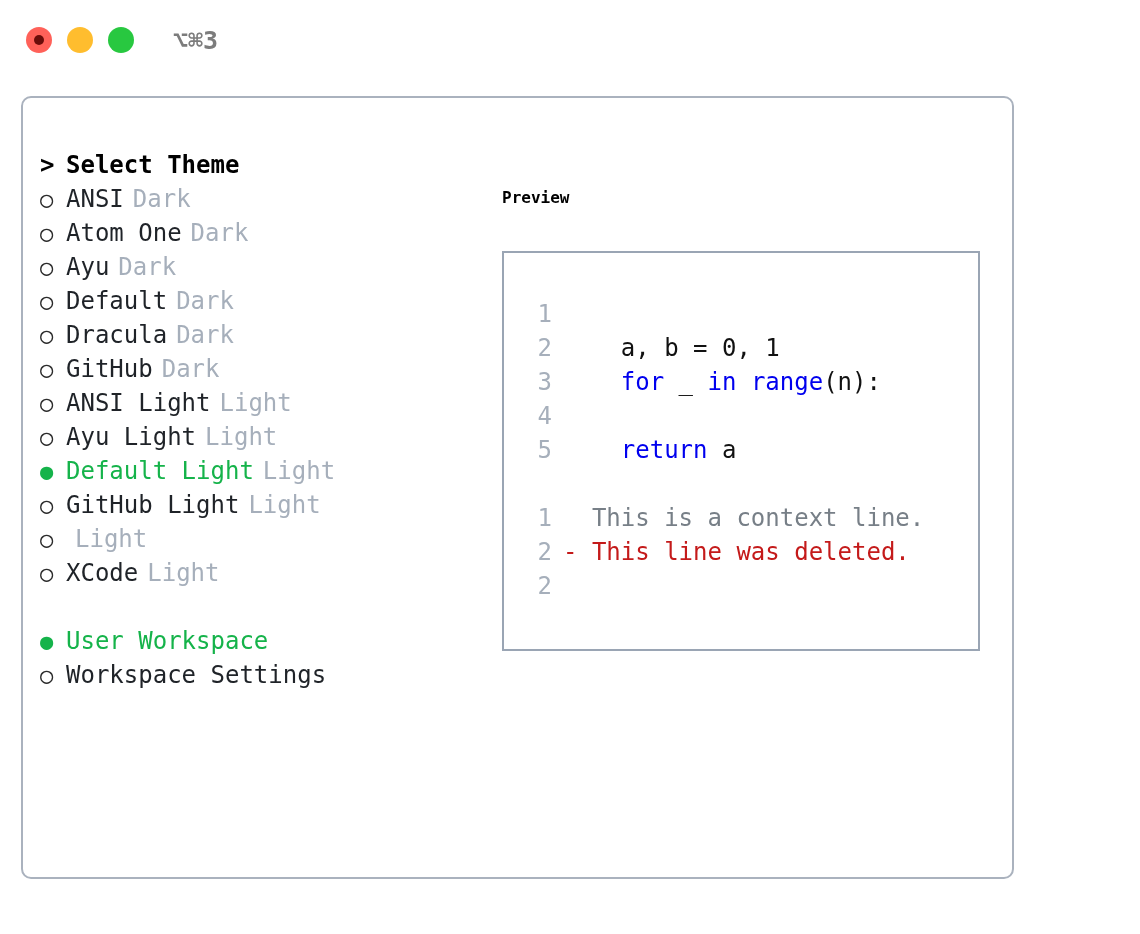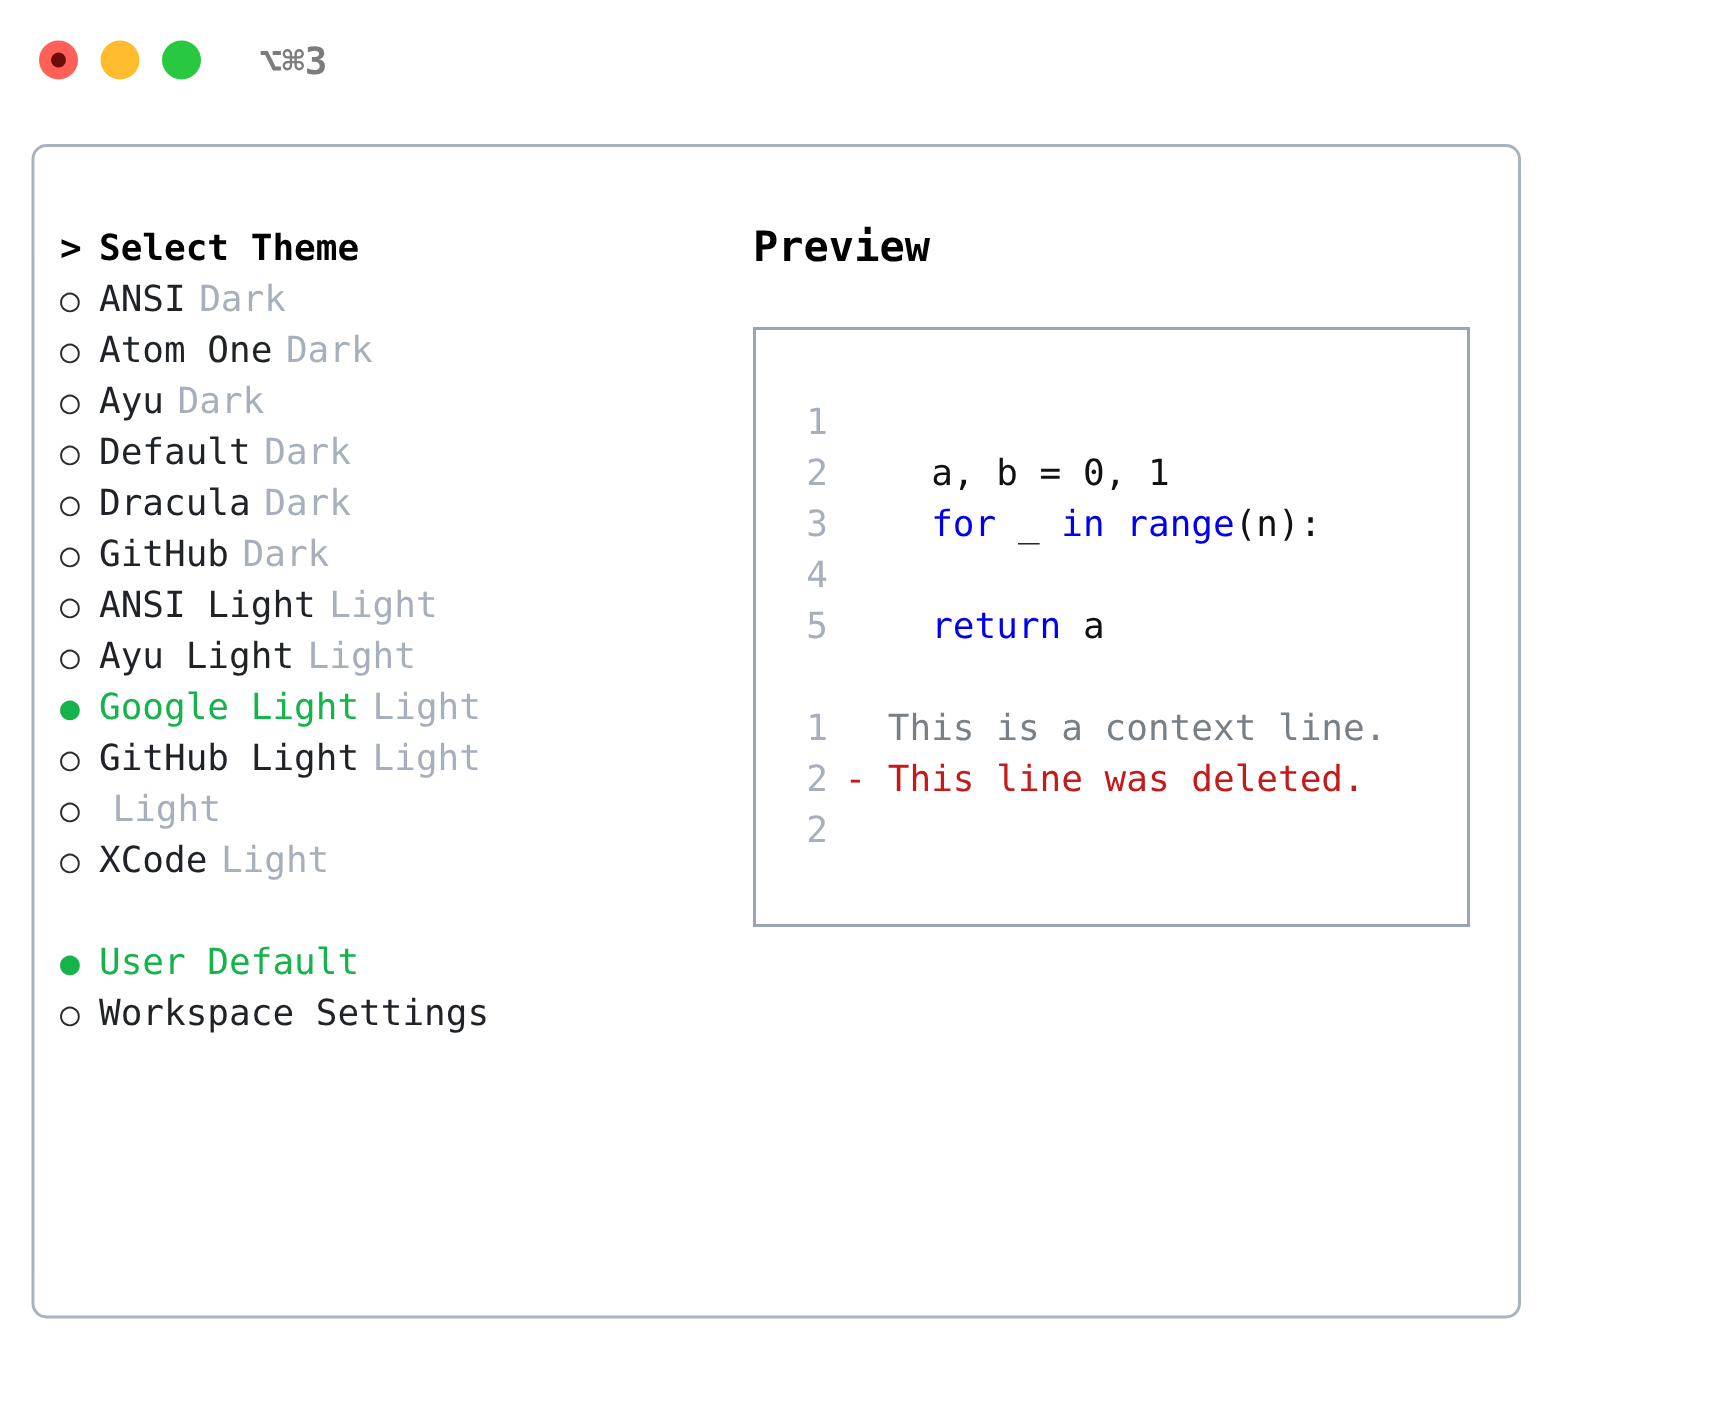--- a/index.html
+++ b/index.html
@@ -125,24 +125,25 @@
   }
 
   
   #right-col {
     position: absolute;
     left: 479px;
     top: 50px;
     width: 490px;
   }
   #preview-title {
-    font-size: 28px;
+    font-size: 16px;
     font-weight: bold;
     color: #000000;
     line-height: 34px;
+    margin-top: 33px;
   }
   #preview-box {
     margin-top: 36px;
     width: 478px;
     height: 400px;
     border: 2px solid #9aa5b4;
     box-sizing: border-box;
     background: #ffffff;
     padding: 44px 0 0 18px;
   }
@@ -191,31 +192,31 @@
 
       <div id="theme-list">
           <div class="row"><span class="marker">○</span><span class="label">ANSI</span><span class="tag">Dark</span></div>
           <div class="row"><span class="marker">○</span><span class="label">Atom One</span><span class="tag">Dark</span></div>
           <div class="row"><span class="marker">○</span><span class="label">Ayu</span><span class="tag">Dark</span></div>
           <div class="row"><span class="marker">○</span><span class="label">Default</span><span class="tag">Dark</span></div>
           <div class="row"><span class="marker">○</span><span class="label">Dracula</span><span class="tag">Dark</span></div>
           <div class="row"><span class="marker">○</span><span class="label">GitHub</span><span class="tag">Dark</span></div>
           <div class="row"><span class="marker">○</span><span class="label">ANSI Light</span><span class="tag">Light</span></div>
           <div class="row"><span class="marker">○</span><span class="label">Ayu Light</span><span class="tag">Light</span></div>
-          <div class="row"><span class="marker sel">●</span><span class="label green">Google Light</span><span class="tag">Light</span></div>
+          <div class="row"><span class="marker sel">●</span><span class="label green">Default Light</span><span class="tag">Light</span></div>
           <div class="row"><span class="marker">○</span><span class="label">GitHub Light</span><span class="tag">Light</span></div>
           <div class="row"><span class="marker">○</span><span class="tag">Light</span></div>
           <div class="row"><span class="marker">○</span><span class="label">XCode</span><span class="tag">Light</span></div>
         </div>
 
       <div class="spacer-row"></div>
 
 
       <div id="apply-list">
-          <div class="row"><span class="marker sel">●</span><span class="label green">User Default</span></div>
+          <div class="row"><span class="marker sel">●</span><span class="label green">User Workspace</span></div>
           <div class="row"><span class="marker">○</span><span class="label">Workspace Settings</span></div>
         </div>
 
     </div>
 
     <div id="right-col">
       <div id="preview-title">Preview</div>
 
       <div id="preview-box">
         <div id="code-block">

